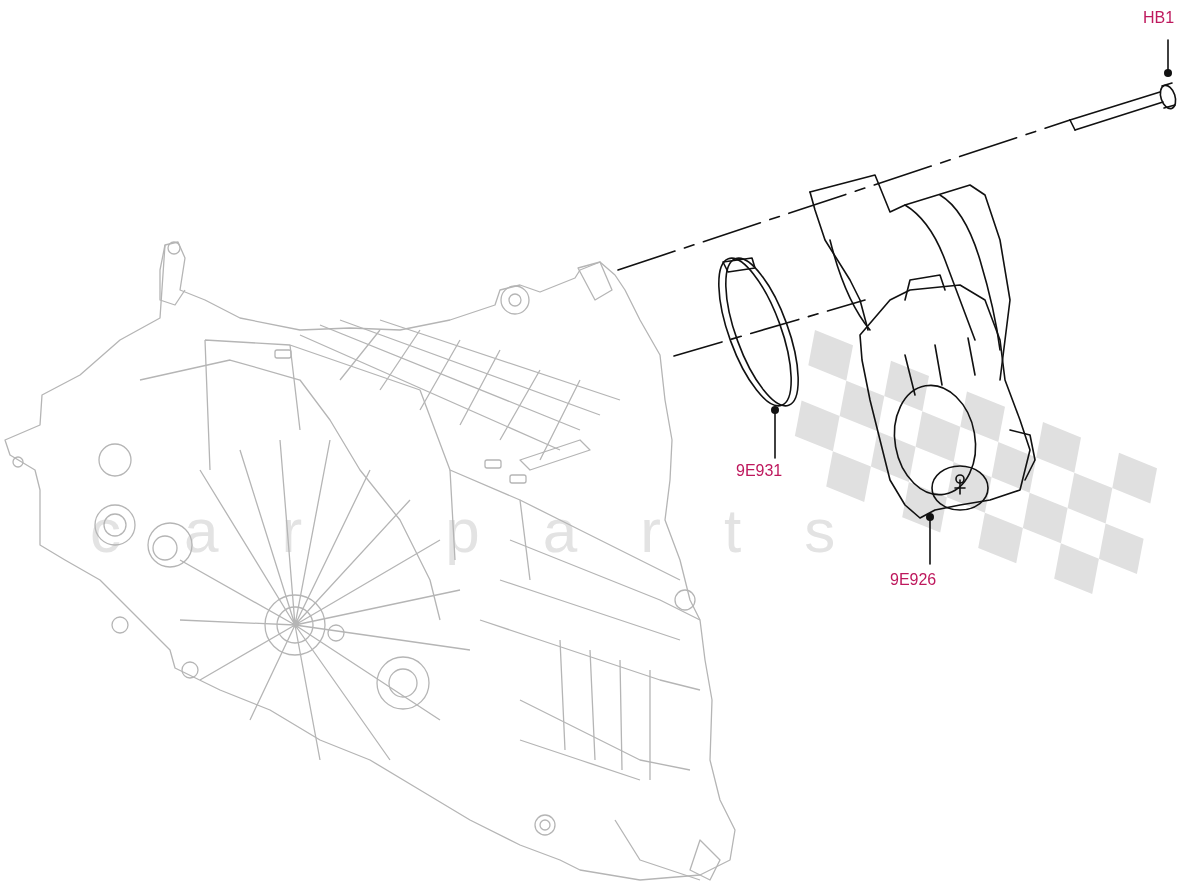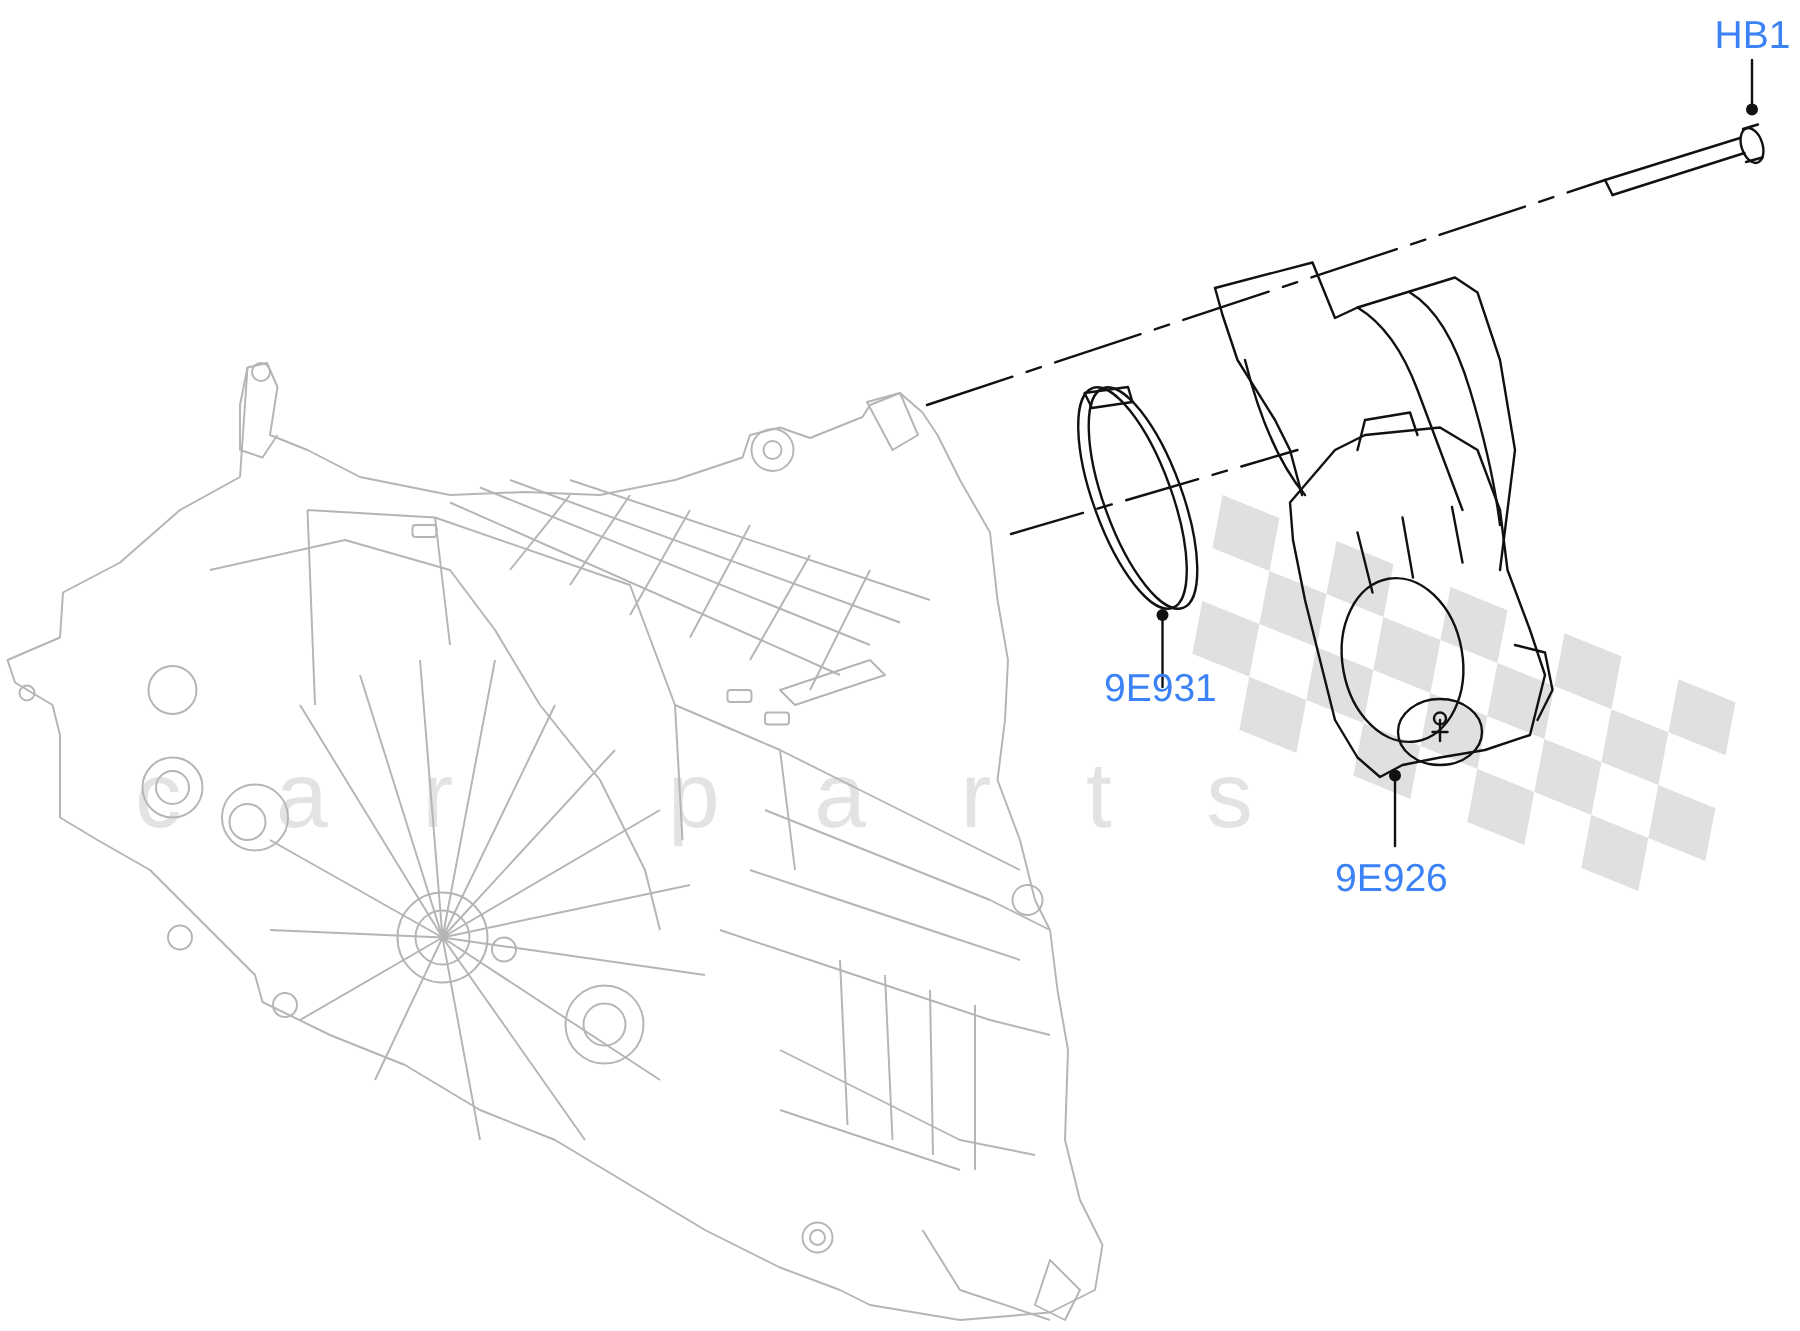--- a/index.html
+++ b/index.html
@@ -1,20 +1,20 @@
 <!DOCTYPE html>
 <html><head>
 <meta charset="utf-8">
 <style>
   html,body{margin:0;padding:0;background:#ffffff;}
   body{width:1200px;height:887px;position:relative;overflow:hidden;font-family:"Liberation Sans",sans-serif;}
   #diagram{position:absolute;left:0;top:0;width:1200px;height:887px;}
   .wm-main{position:absolute;left:80px;top:325px;font-size:170px;font-weight:400;color:#f6c9cd;letter-spacing:-2px;line-height:1;font-family:"Liberation Sans",sans-serif;}
   .wm-sub{position:absolute;left:90px;top:500px;font-size:62px;color:#e3e3e3;letter-spacing:63px;line-height:1;font-family:Liberation Sans, sans-serif;}
-  .callout{position:absolute;color:#3b82f6;font-size:26px;font-family:"Liberation Sans",sans-serif;line-height:1;}
+  .callout{position:absolute;color:#be185d;font-size:16px;font-family:"Liberation Sans",sans-serif;line-height:1;}
 </style>
 </head>
 <body>
 
 <div id="diagram">
 
   <svg width="1200" height="887" style="position:absolute;left:0;top:0;">
     <g fill="#e0e0e0" transform="translate(815,330) skewY(22) skewX(-10)">
       <rect x="0" y="0" width="38" height="38"></rect>
         <rect x="76" y="0" width="38" height="38"></rect>
@@ -132,16 +132,16 @@
       <path d="M930,516 L930,564"></path>
     </g>
     <g fill="#111">
       <circle cx="1168" cy="73" r="4"></circle>
       <circle cx="775" cy="410" r="4"></circle>
       <circle cx="930" cy="517" r="4"></circle>
     </g>
   </svg>
 
   <div class="callout" style="left:1143px;top:10px;">HB1</div>
-  <div class="callout" style="left:736px;top:445px;">9E931</div>
+  <div class="callout" style="left:736px;top:463px;">9E931</div>
   <div class="callout" style="left:890px;top:572px;text-align:center;">9E926</div>
 
 </div>
 
 </body></html>

